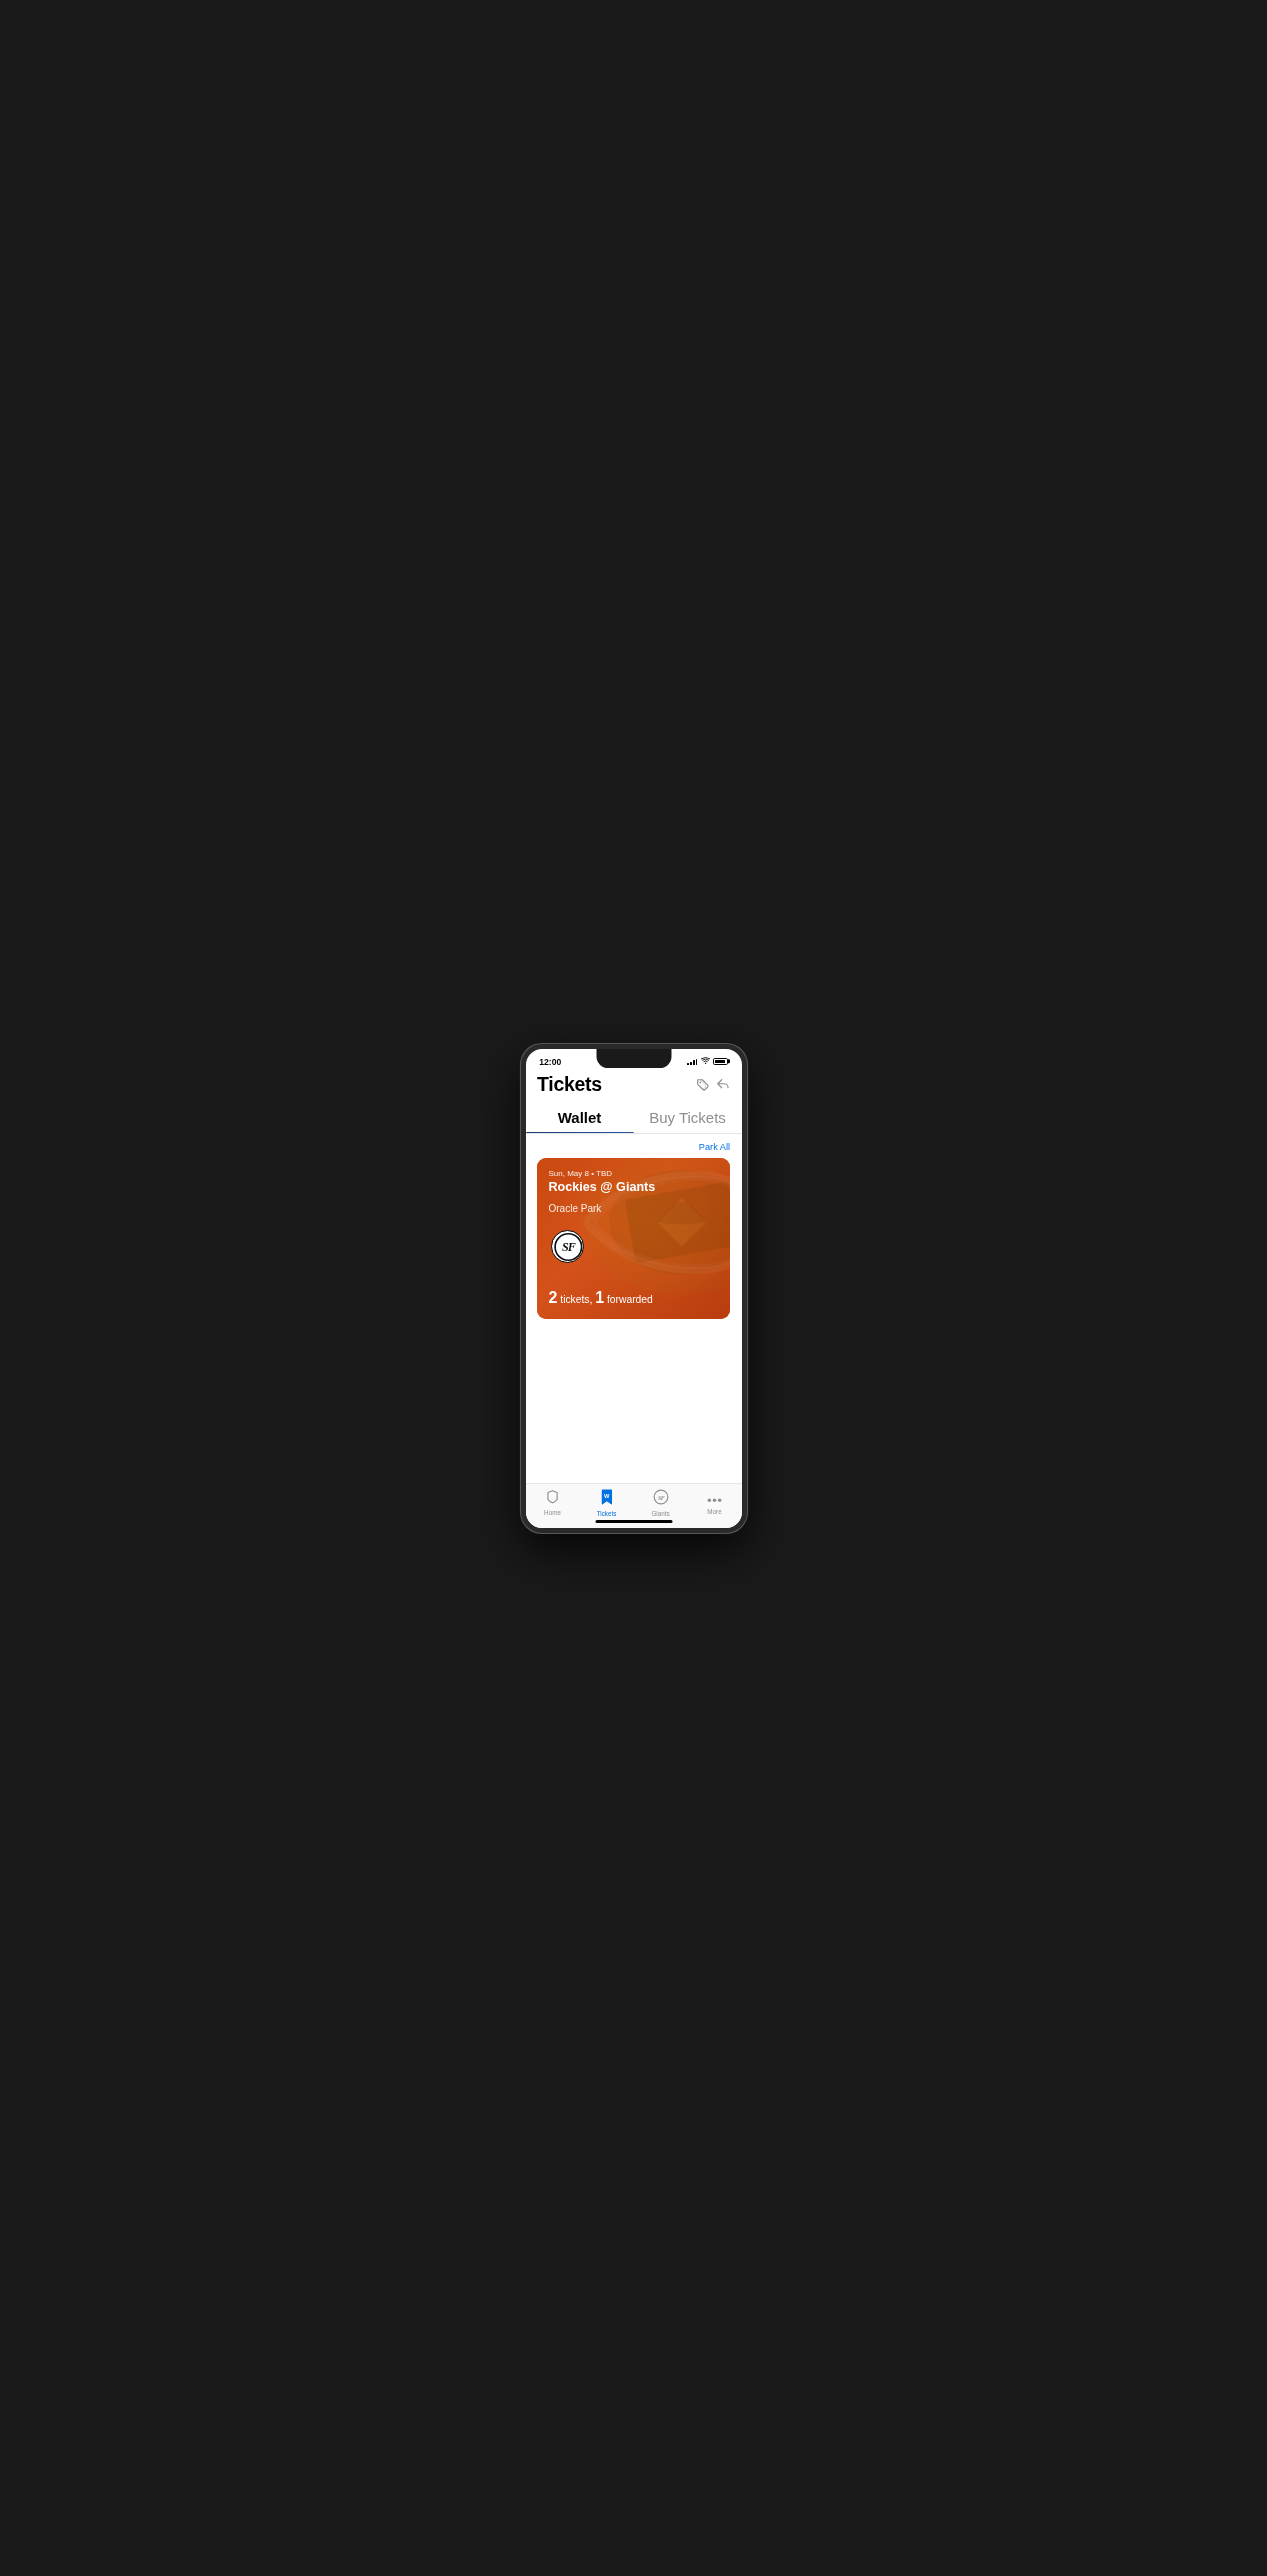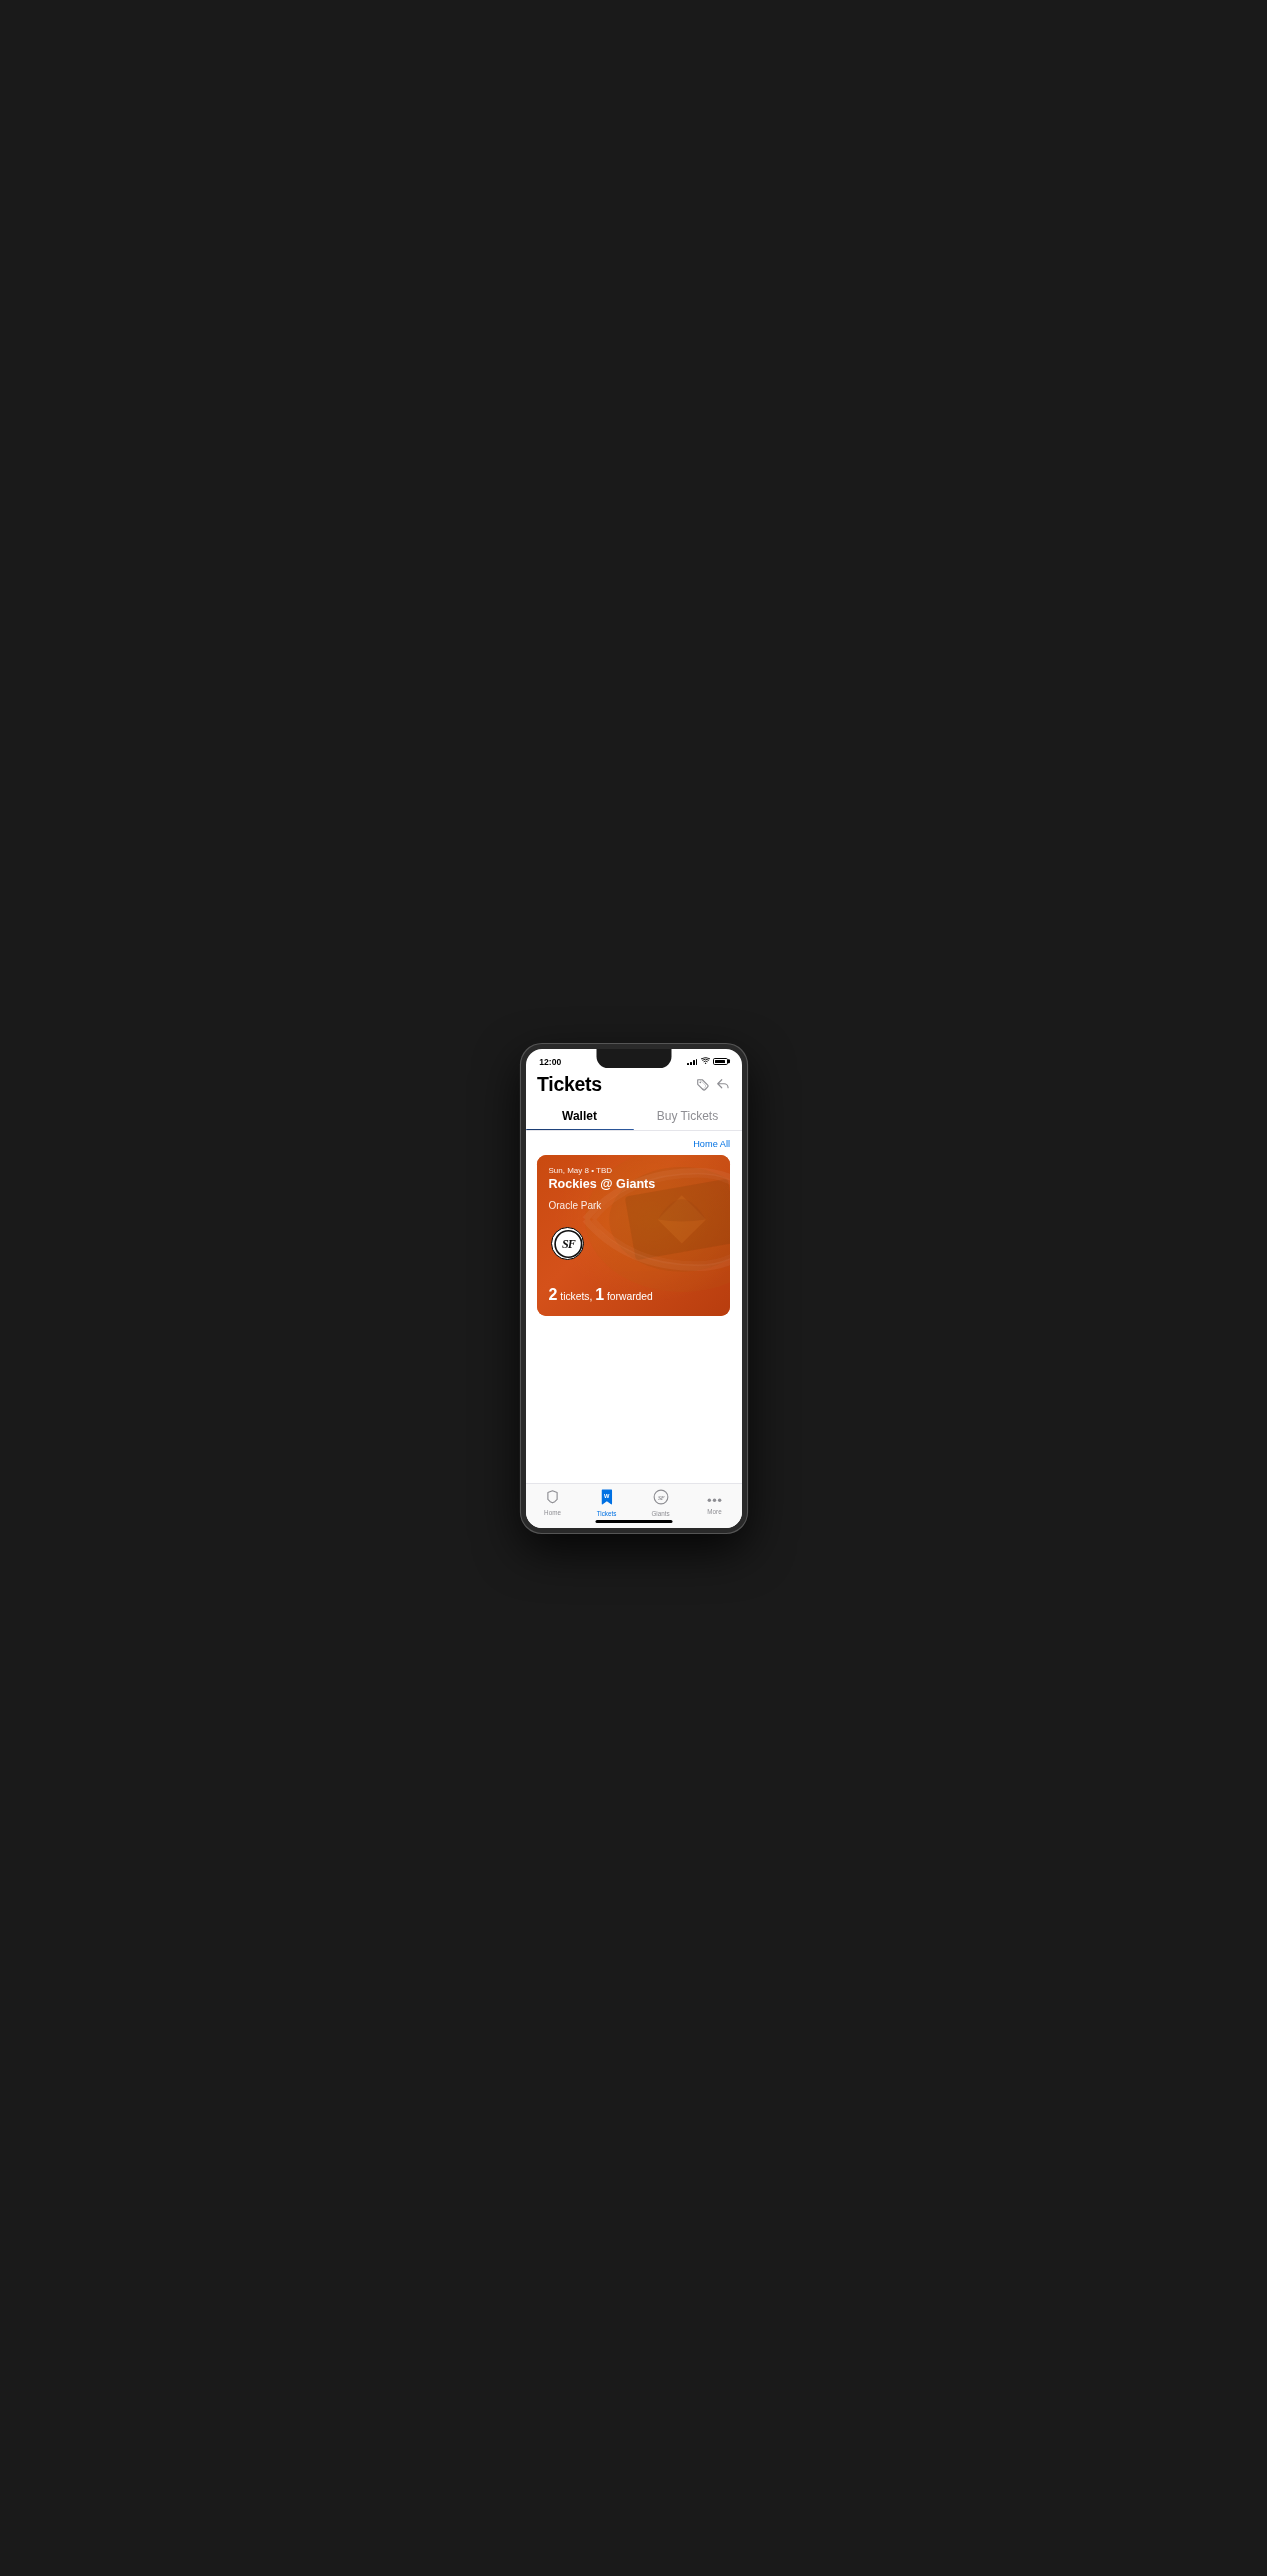--- a/index.html
+++ b/index.html
@@ -149,21 +149,21 @@
       display: flex;
       margin: 6.9px 0 0;
       border-bottom: 0.6px solid #e5e5ea;
       position: relative;
     }
 
     .tab {
       flex: 1;
       text-align: center;
       padding: 5.7px 0 6.9px;
-      font-size: 12px;
+      font-size: 15px;
       font-weight: 500;
       color: #8e8e93;
       cursor: pointer;
       position: relative;
     }
 
     .tab.active {
       color: #000;
       font-weight: 600;
     }
@@ -454,21 +454,21 @@
         <span>Wallet</span>
       </div>
       <div class="tab">
         <span>Buy Tickets</span>
       </div>
       <div class="tab-indicator"></div>
     </div>
 
     <div class="main-content">
       <div class="view-all-row">
-        <span class="view-all-link">Home All</span>
+        <span class="view-all-link">Park All</span>
       </div>
 
       <div class="ticket-card">
         <div class="ticket-card-bg"></div>
 
         <div class="stadium-bg">
           <svg width="100%" height="100%" viewBox="0 0 320 200" preserveAspectRatio="xMidYMid slice">
 
             <ellipse cx="220" cy="80" rx="120" ry="90" fill="rgba(180,100,20,0.4)"></ellipse>
             <ellipse cx="220" cy="80" rx="90" ry="65" fill="rgba(140,80,10,0.5)"></ellipse>

